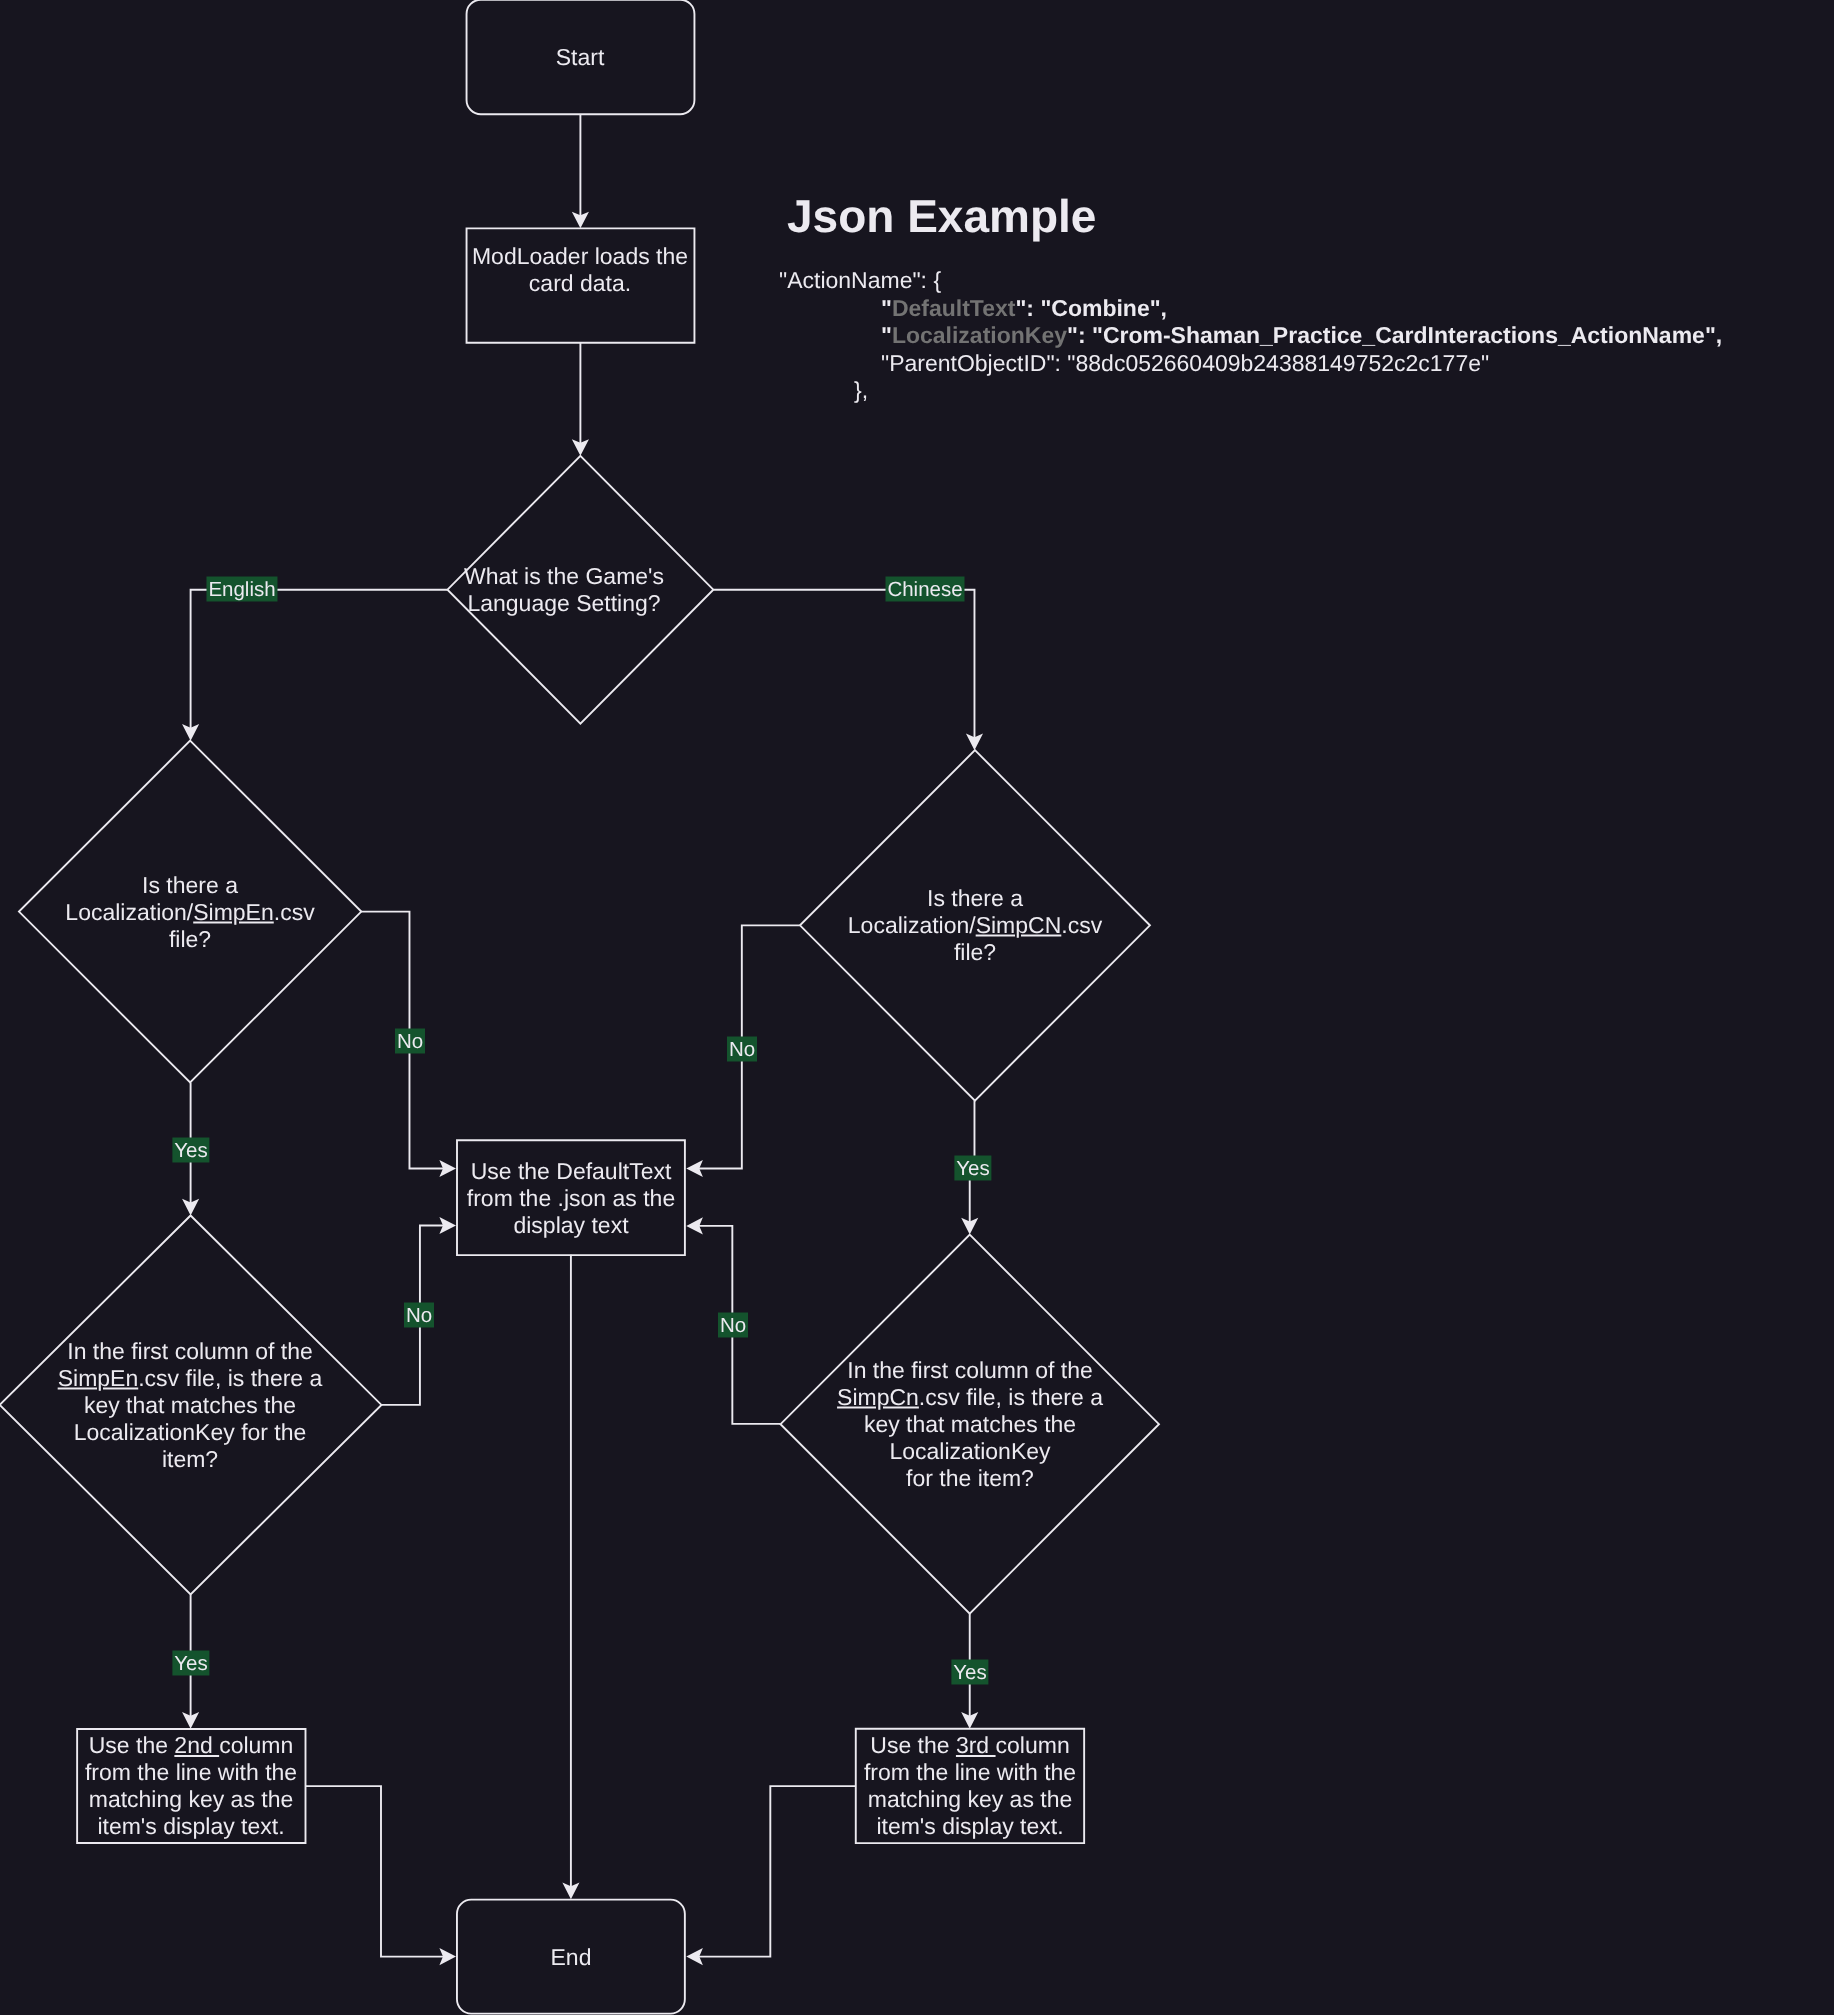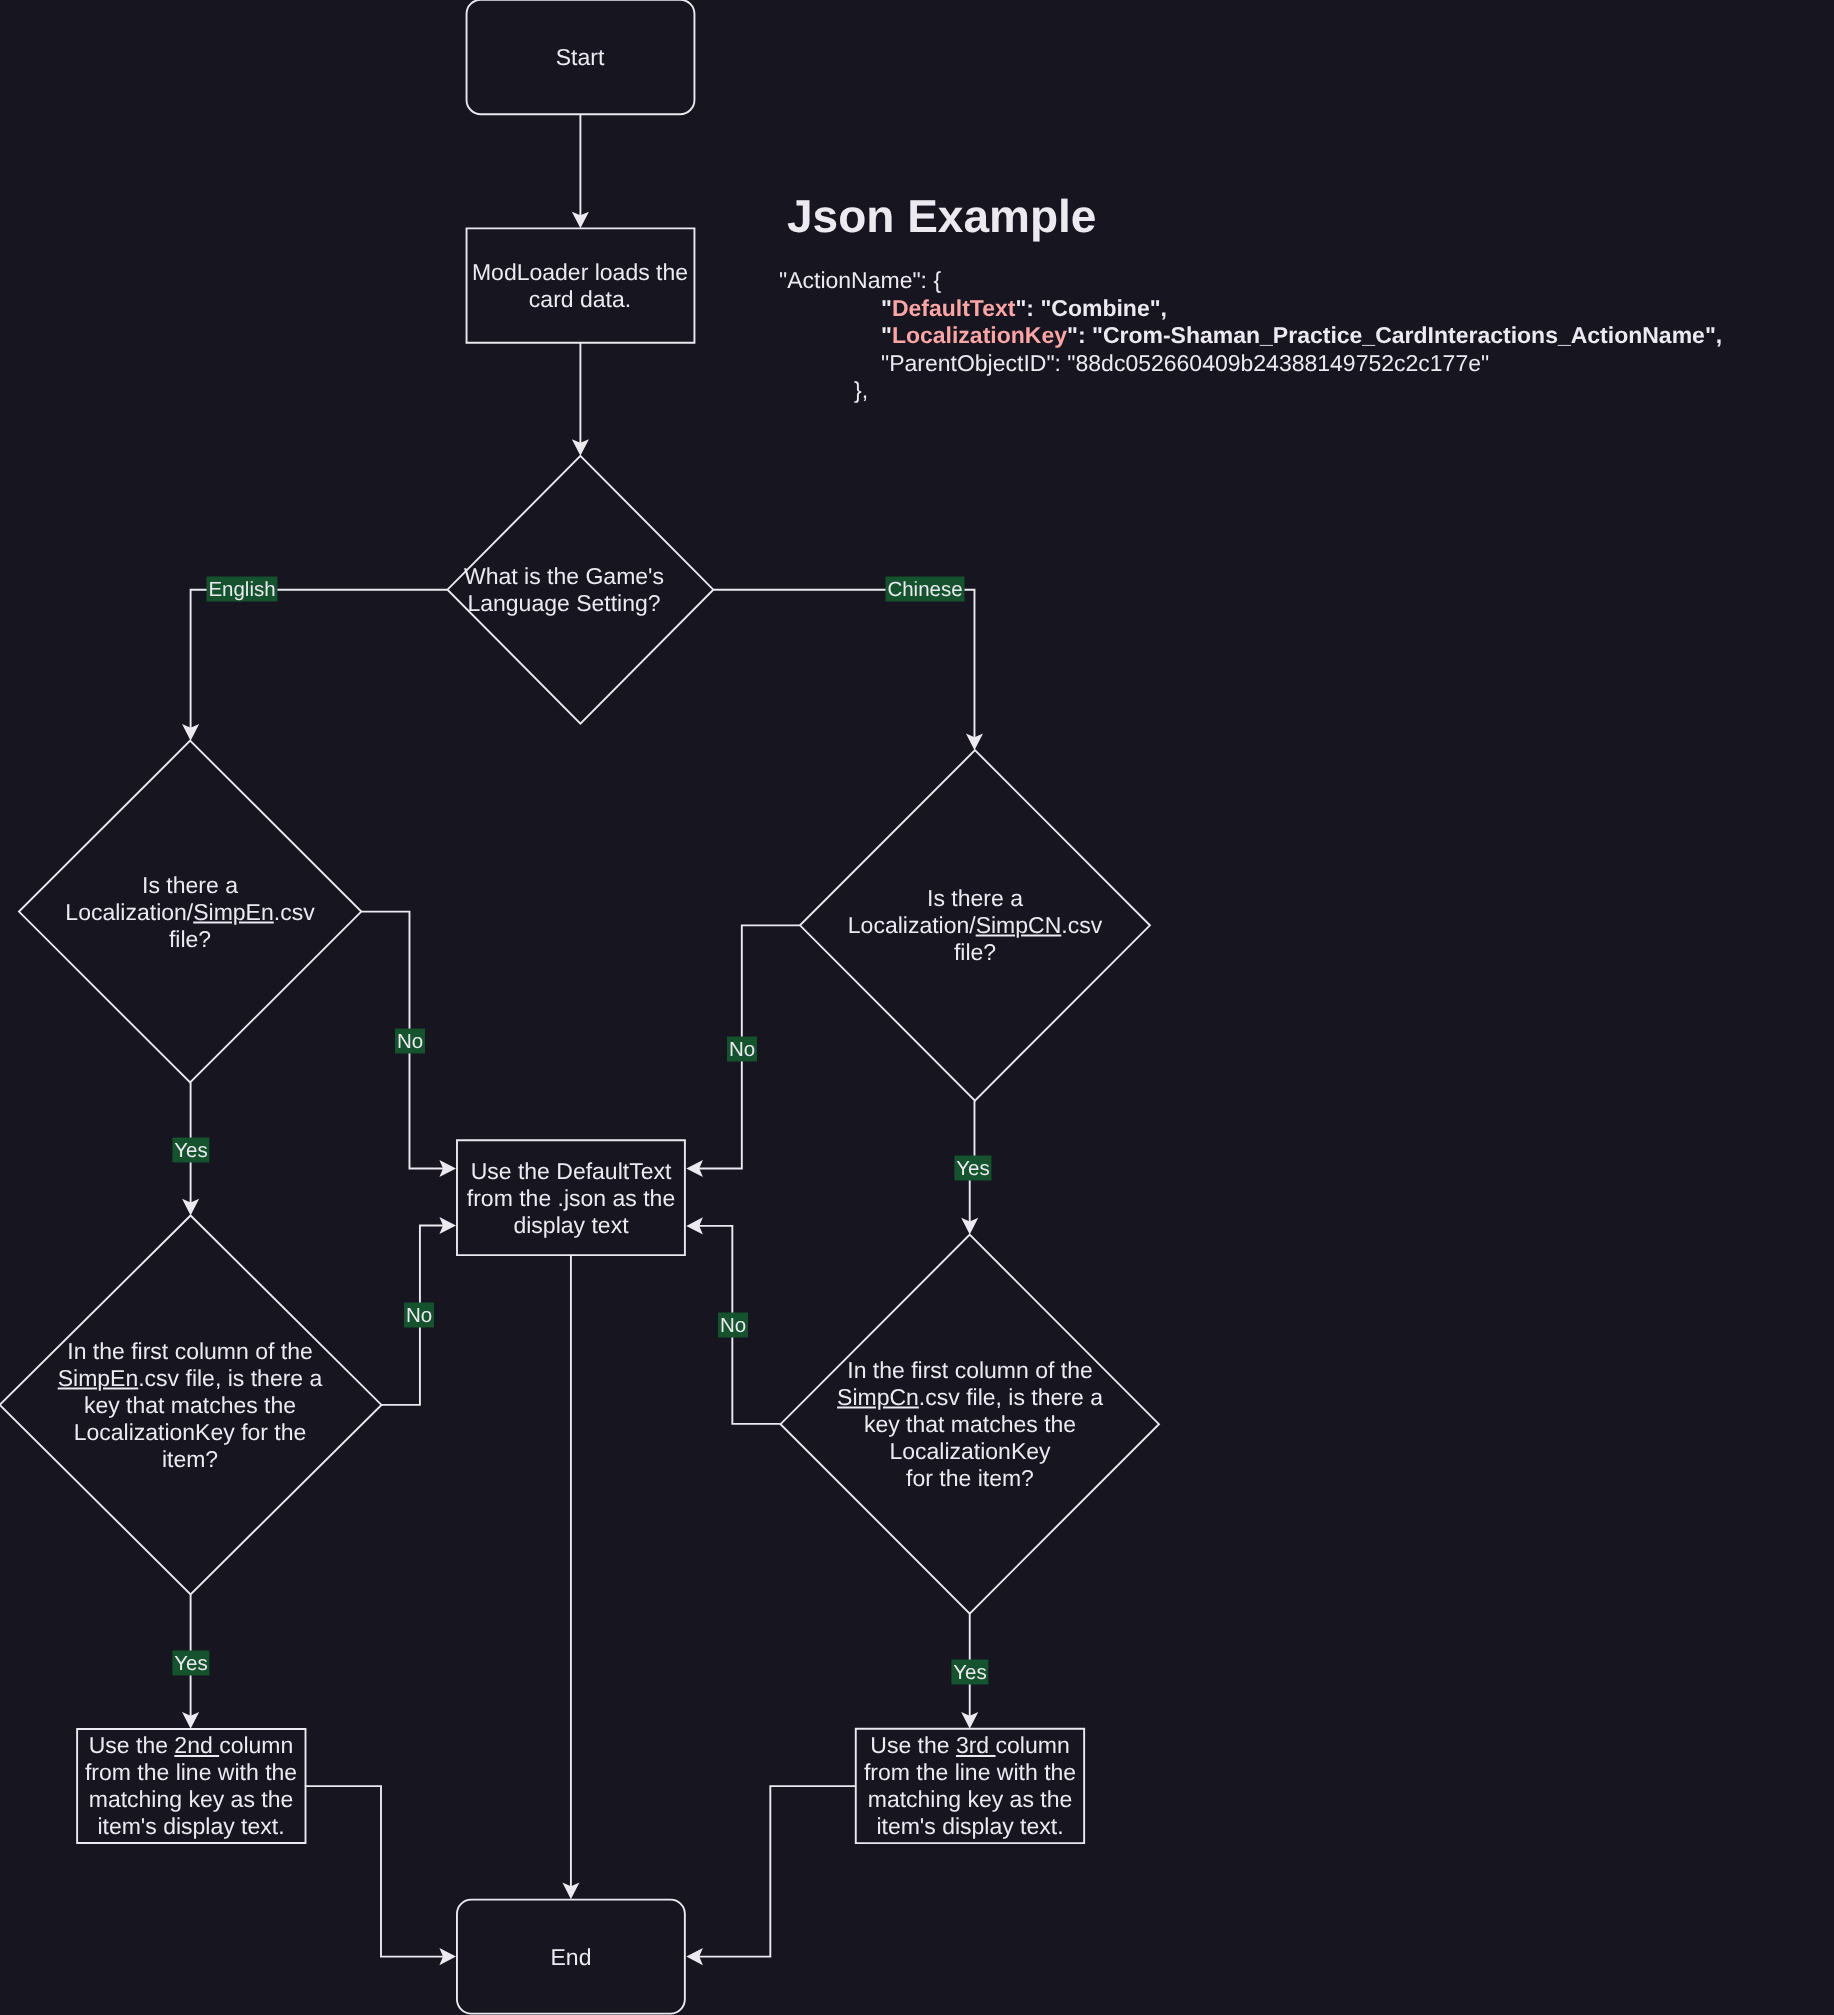--- a/index.html
+++ b/index.html
@@ -13,21 +13,21 @@
   .edge{fill:none;stroke:#eceaf0;stroke-width:4;}
   .arrowfill{fill:#eceaf0;}
   .nodetext{position:absolute;text-align:center;color:#eceaf0;font-size:23px;line-height:27px;
             white-space:pre;transform:translate(-50%,-50%);}
   .edgelabel{position:absolute;text-align:center;color:#eceaf0;font-size:20.5px;line-height:25px;
              white-space:pre;transform:translate(-50%,-50%);background:#14532d;padding:0 1.9px;}
   #json-panel{position:absolute;left:779px;top:185px;}
   .jsontitle{color:#eceaf0;font-size:46px;font-weight:bold;white-space:pre;margin:8px;line-height:1.0;}
   #json-code{position:absolute;left:0;top:82px;color:#eceaf0;font-size:23px;white-space:pre;}
   .jsonline{height:27.5px;line-height:27.5px;}
-  .kw{color:#fca5a5;margin-top:32px;}
+  .kw{color:#737373;margin-top:32px;}
   .bd{font-weight:bold;}
   u{text-decoration:underline;text-align:center;}
 </style>
 </head>
 <body>
 
 <div id="page">
 <svg id="flow" viewBox="0 0 3864 4244" xmlns="http://www.w3.org/2000/svg">
 <path class="edge" d="M1222.0 241.0L1222.0 455.6"></path>
 <polygon class="arrowfill" points="1222.0,481.0 1240.0,446.0 1222.0,453.6 1204.0,446.0"></polygon>
@@ -65,21 +65,21 @@
 <path class="shape" d="M400.0 1560.0L760.5 1920.0L400.0 2280.0L39.5 1920.0Z"></path>
 <path class="shape" d="M2053.0 1580.0L2421.5 1949.0L2053.0 2318.0L1684.5 1949.0Z"></path>
 <path class="shape" d="M962.1 2401.5L1442.1 2401.5L1442.1 2643.5L962.1 2643.5Z"></path>
 <path class="shape" d="M401.0 2560.0L803.0 2959.0L401.0 3358.0L-1.0 2959.0Z"></path>
 <path class="shape" d="M2042.0 2600.5L2440.5 2999.5L2042.0 3398.5L1643.5 2999.5Z"></path>
 <path class="shape" d="M162.0 3641.7L643.0 3641.7L643.0 3881.7L162.0 3881.7Z"></path>
 <path class="shape" d="M1802.0 3641.0L2283.0 3641.0L2283.0 3882.0L1802.0 3882.0Z"></path>
 <path class="shape" d="M992.0 4001.0L1412.0 4001.0A30 30 0 0 1 1442.0 4031.0L1442.0 4211.0A30 30 0 0 1 1412.0 4241.0L992.0 4241.0A30 30 0 0 1 962.0 4211.0L962.0 4031.0A30 30 0 0 1 992.0 4001.0Z"></path>
 </svg>
   <div class="nodetext" style="left:580px;top:57px">Start</div>
-  <div class="nodetext" style="left:580px;top:286px">ModLoader loads the<br>card data.</div>
+  <div class="nodetext" style="left:580px;top:270px">ModLoader loads the<br>card data.</div>
   <div class="nodetext" style="left:564px;top:590px">What is the Game's<br>Language Setting?</div>
   <div class="nodetext" style="left:190px;top:912px">Is there a<br>Localization/<u>SimpEn</u>.csv<br>file?</div>
   <div class="nodetext" style="left:975px;top:925px">Is there a<br>Localization/<u>SimpCN</u>.csv<br>file?</div>
   <div class="nodetext" style="left:571px;top:1198px">Use the DefaultText<br>from the .json as the<br>display text</div>
   <div class="nodetext" style="left:190px;top:1405px">In the first column of the<br><u>SimpEn</u>.csv file, is there a<br>key that matches the<br>LocalizationKey for the<br>item?</div>
   <div class="nodetext" style="left:970px;top:1424px">In the first column of the<br><u>SimpCn</u>.csv file, is there a<br>key that matches the<br>LocalizationKey<br>for the item?</div>
   <div class="nodetext" style="left:191px;top:1786px">Use the <u>2nd </u>column<br>from the line with the<br>matching key as the<br>item's display text.</div>
   <div class="nodetext" style="left:970px;top:1786px">Use the <u>3rd </u>column<br>from the line with the<br>matching key as the<br>item's display text.</div>
   <div class="nodetext" style="left:571px;top:1957px">End</div>
   <div class="edgelabel" style="left:242px;top:589px">English</div>

